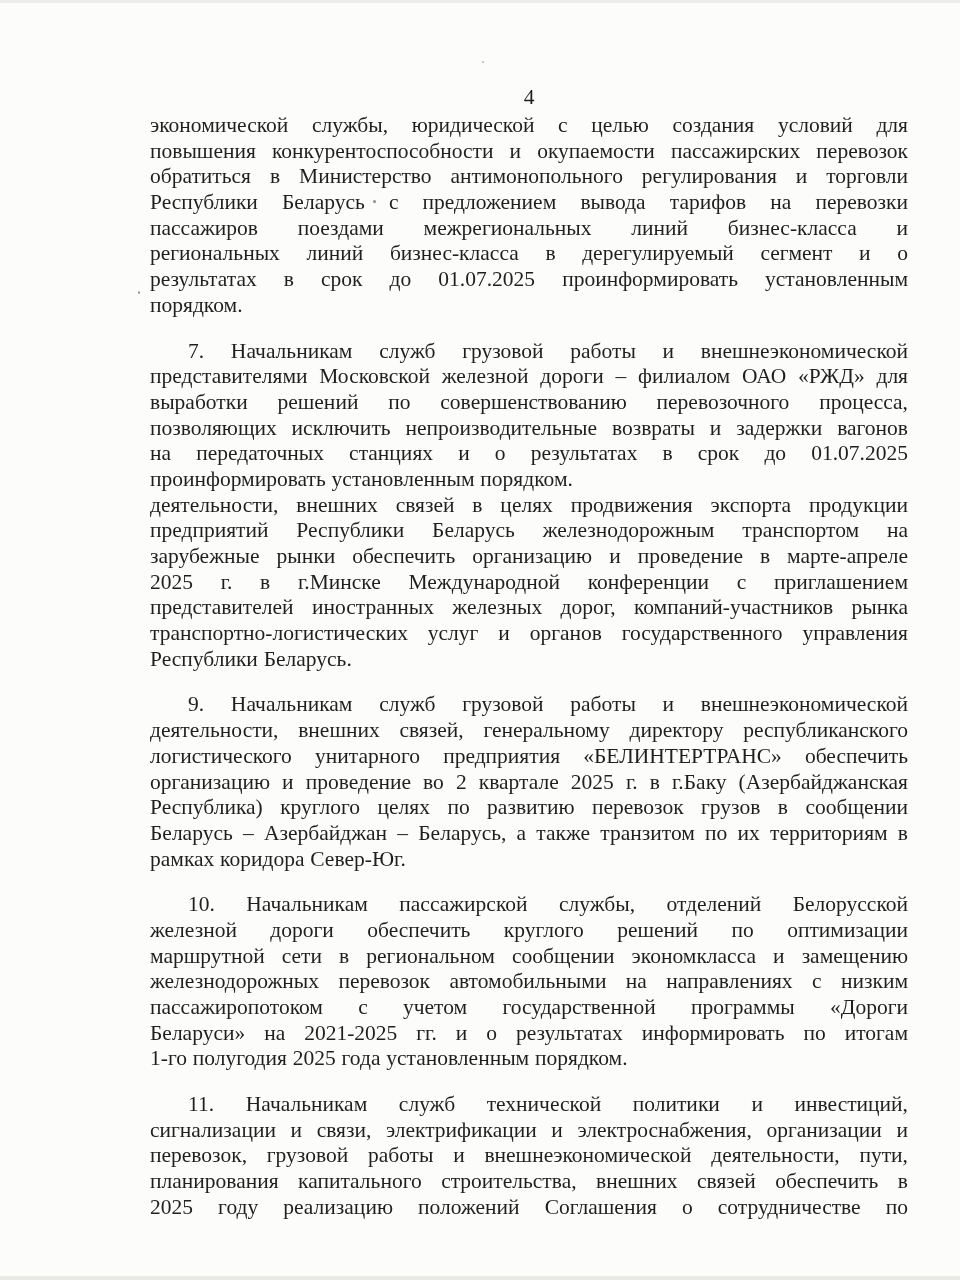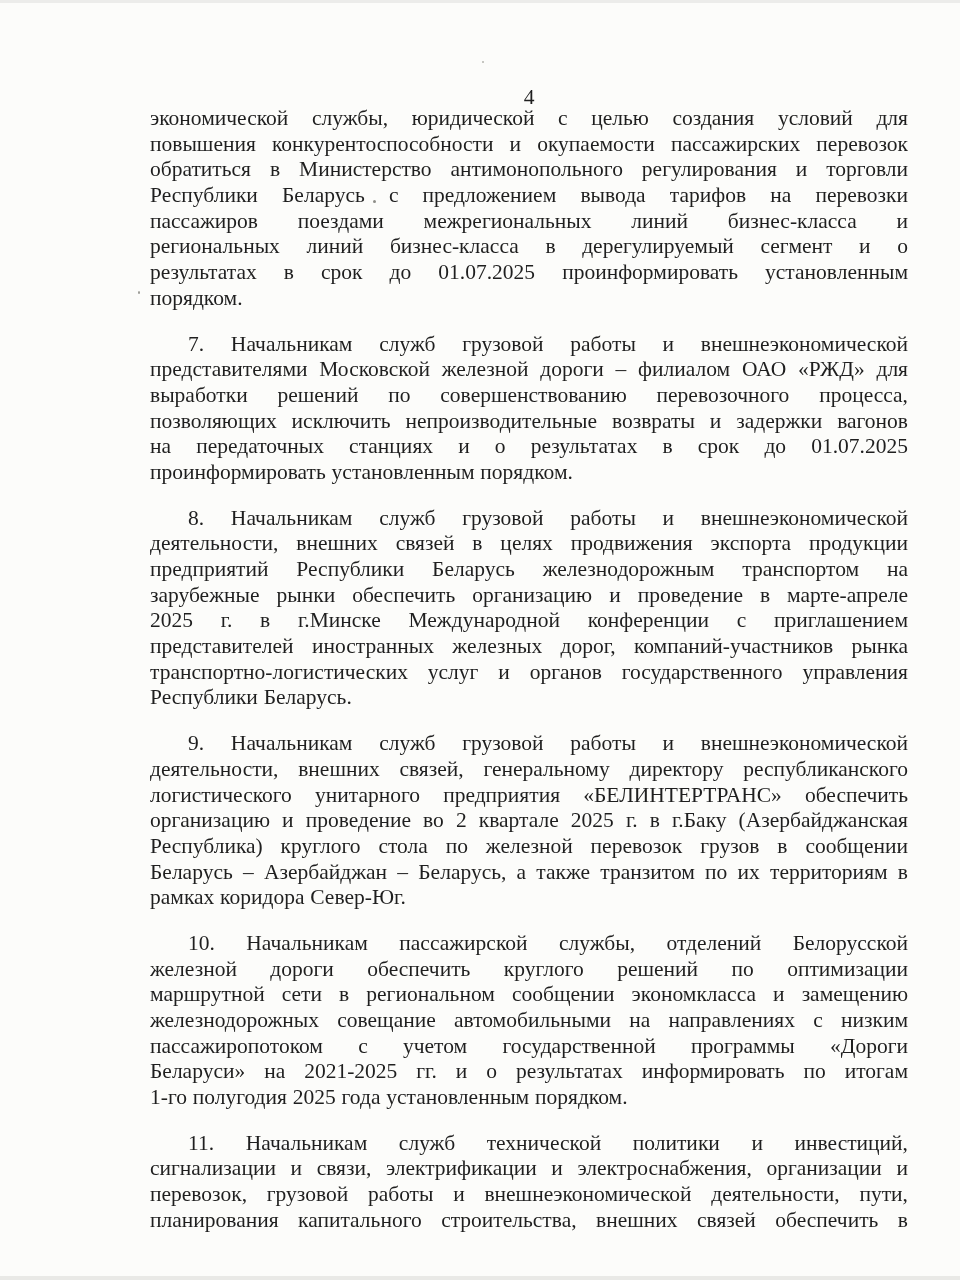--- a/index.html
+++ b/index.html
@@ -28,21 +28,21 @@
     position: absolute;
     top: 84px;
     left: 150px;
     width: 758px;
     text-align: center;
     font-size: 21.5px;
     line-height: 26px;
   }
   .doc-body {
     position: absolute;
-    top: 106px;
+    top: 113px;
     left: 150px;
     width: 758px;
   }
   .para {
     margin: 0;
     padding: 0;
   }
   .line {
     font-size: 21.5px;
     line-height: 25.7px;
@@ -94,46 +94,46 @@
     </div>
     <div class="para">
       <div class="line indent">7. Начальникам служб грузовой работы и внешнеэкономической</div>
       <div class="line">представителями Московской железной дороги – филиалом ОАО «РЖД» для</div>
       <div class="line">выработки решений по совершенствованию перевозочного процесса,</div>
       <div class="line">позволяющих исключить непроизводительные возвраты и задержки вагонов</div>
       <div class="line">на передаточных станциях и о результатах в срок до 01.07.2025</div>
       <div class="line last">проинформировать установленным порядком.</div>
     </div>
     <div class="para">
-      <div class="line indent">8. Начальникам служб грузовой работы и внешнеэкономической</div>
       <div class="line">деятельности, внешних связей в целях продвижения экспорта продукции</div>
       <div class="line">предприятий Республики Беларусь железнодорожным транспортом на</div>
       <div class="line">зарубежные рынки обеспечить организацию и проведение в марте-апреле</div>
       <div class="line">2025 г. в г.Минске Международной конференции с приглашением</div>
       <div class="line">представителей иностранных железных дорог, компаний-участников рынка</div>
       <div class="line">транспортно-логистических услуг и органов государственного управления</div>
       <div class="line last">Республики Беларусь.</div>
     </div>
     <div class="para">
       <div class="line indent">9. Начальникам служб грузовой работы и внешнеэкономической</div>
       <div class="line">деятельности, внешних связей, генеральному директору республиканского</div>
       <div class="line">логистического унитарного предприятия «БЕЛИНТЕРТРАНС» обеспечить</div>
       <div class="line">организацию и проведение во 2 квартале 2025 г. в г.Баку (Азербайджанская</div>
-      <div class="line">Республика) круглого стола по железной перевозок грузов в сообщении</div>
+      <div class="line">Республика) круглого целях по развитию перевозок грузов в сообщении</div>
       <div class="line">Беларусь – Азербайджан – Беларусь, а также транзитом по их территориям в</div>
       <div class="line last">рамках коридора Север-Юг.</div>
     </div>
     <div class="para">
       <div class="line indent">10. Начальникам пассажирской службы, отделений Белорусской</div>
       <div class="line">железной дороги обеспечить круглого решений по оптимизации</div>
       <div class="line">маршрутной сети в региональном сообщении экономкласса и замещению</div>
-      <div class="line">железнодорожных совещание автомобильными на направлениях с низким</div>
+      <div class="line">железнодорожных перевозок автомобильными на направлениях с низким</div>
       <div class="line">пассажиропотоком с учетом государственной программы «Дороги</div>
       <div class="line">Беларуси» на 2021-2025 гг. и о результатах информировать по итогам</div>
       <div class="line last">1-го полугодия 2025 года установленным порядком.</div>
     </div>
     <div class="para">
       <div class="line indent">11. Начальникам служб технической политики и инвестиций,</div>
       <div class="line">сигнализации и связи, электрификации и электроснабжения, организации и</div>
       <div class="line">перевозок, грузовой работы и внешнеэкономической деятельности, пути,</div>
       <div class="line">планирования капитального строительства, внешних связей обеспечить в</div>
+      <div class="line">2025 году реализацию положений Соглашения о сотрудничестве по</div>
     </div>
   </main>
 
 </body></html>

